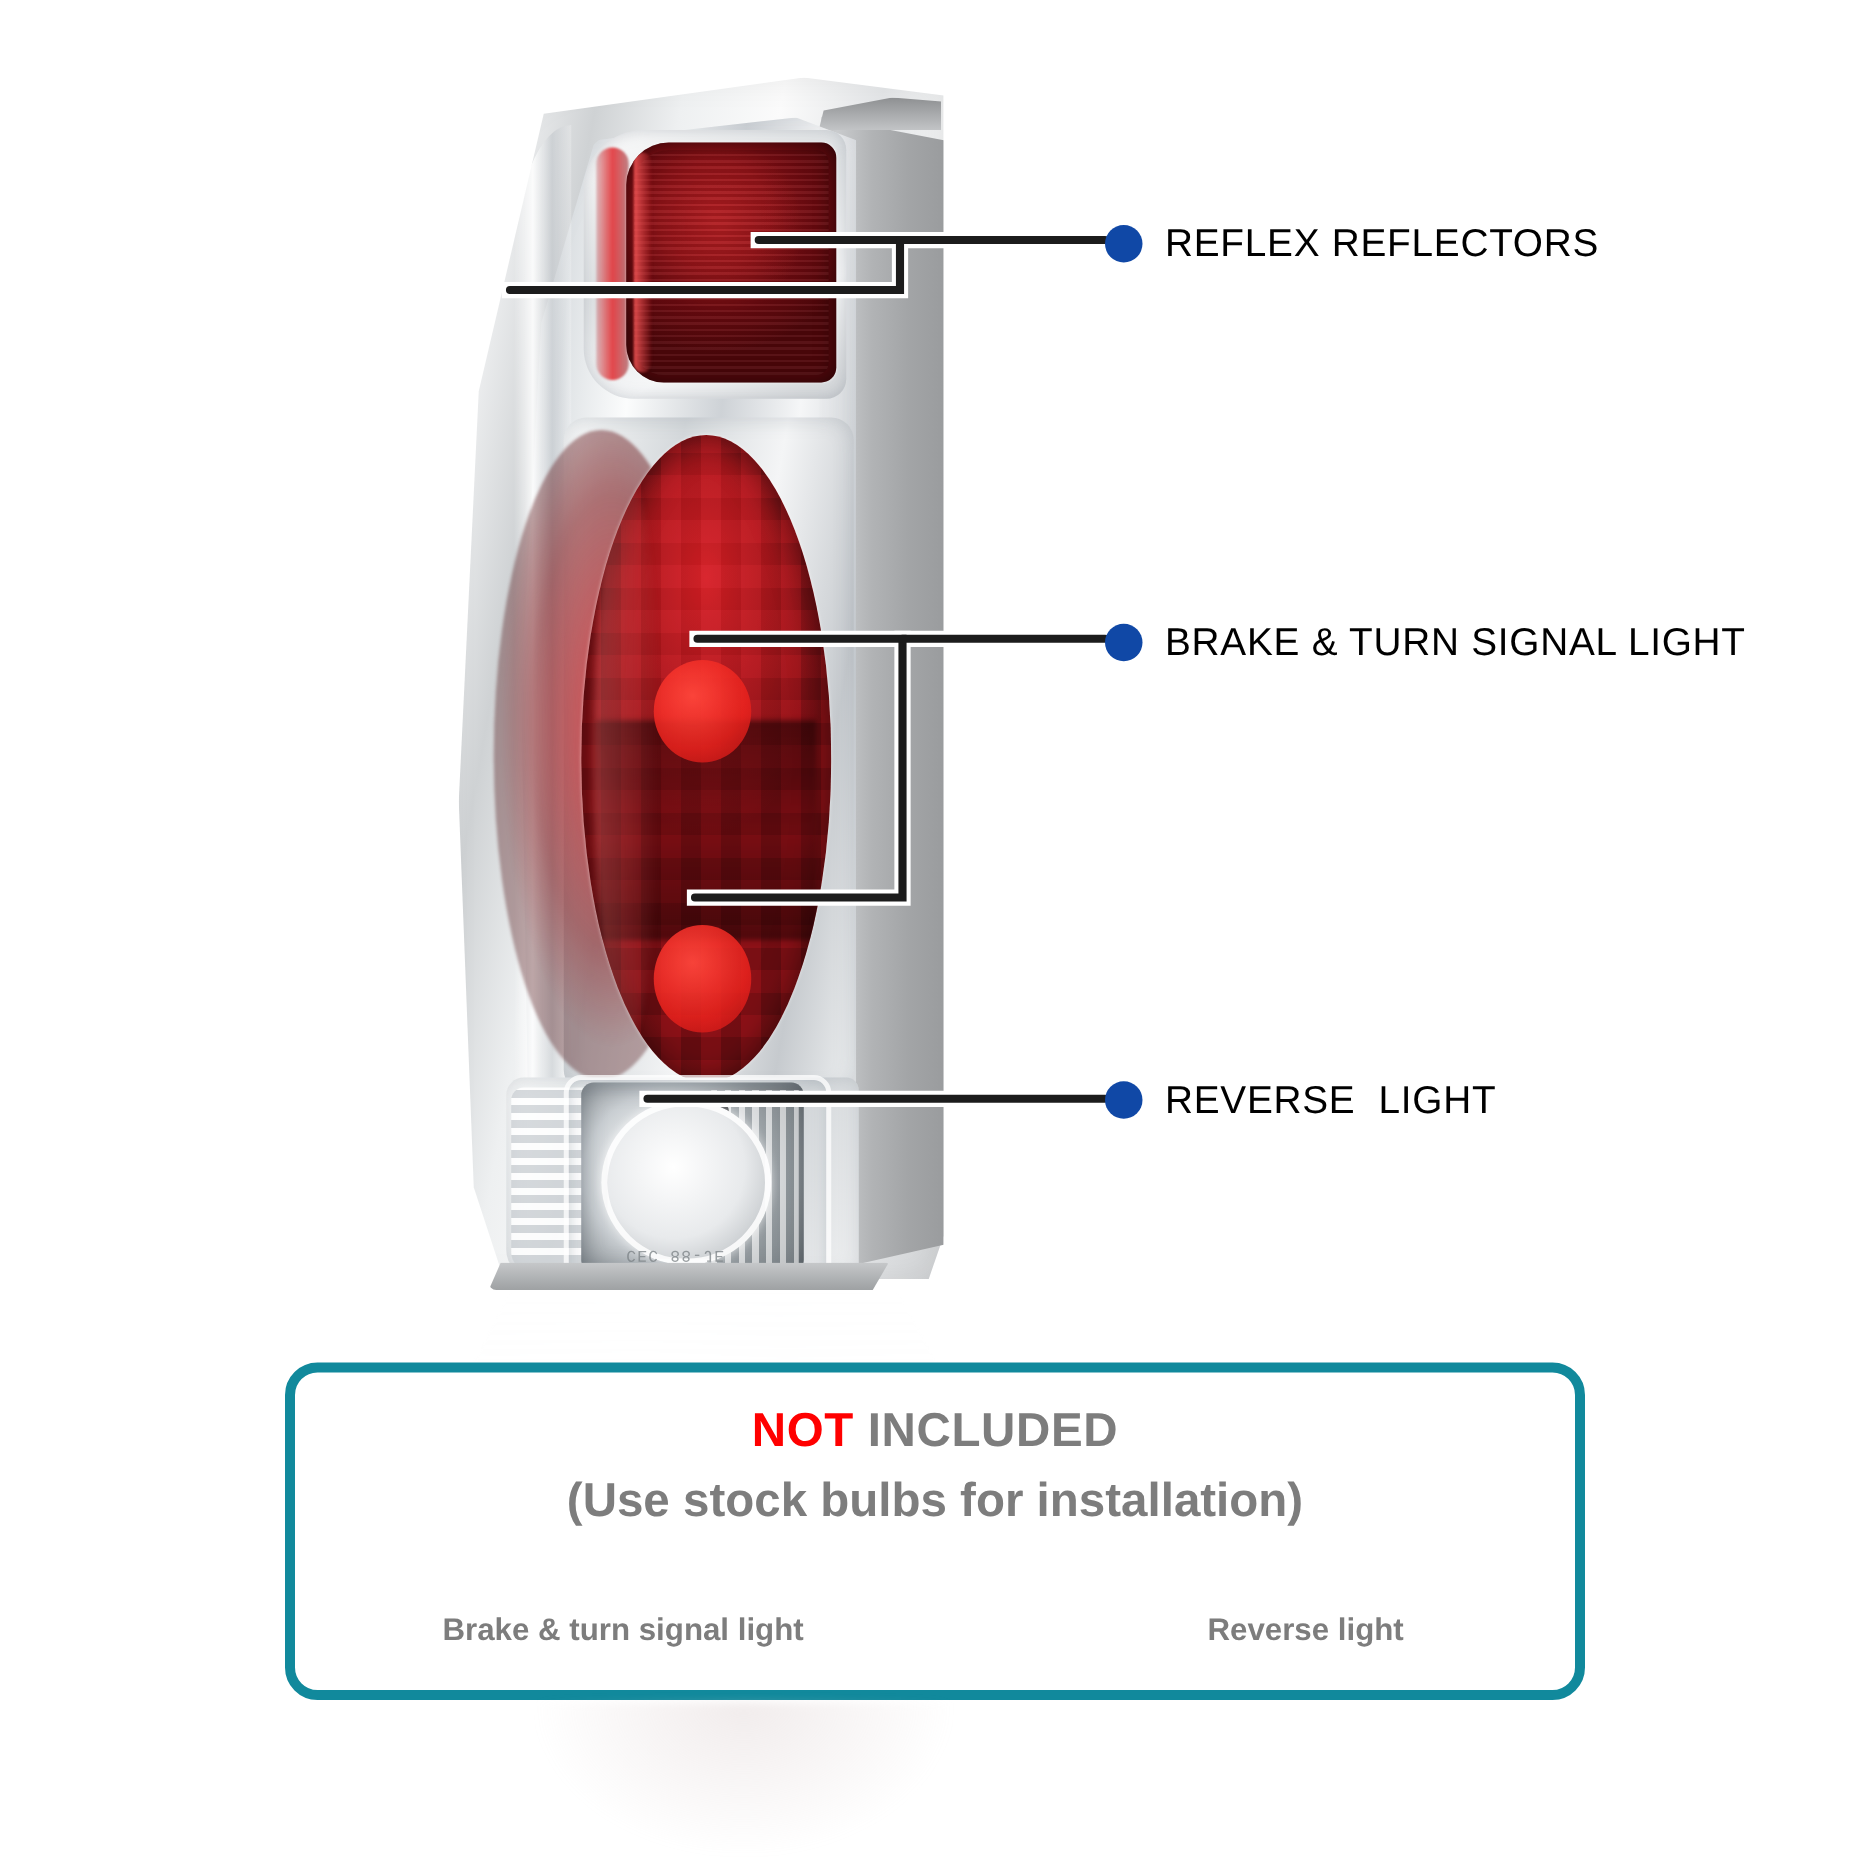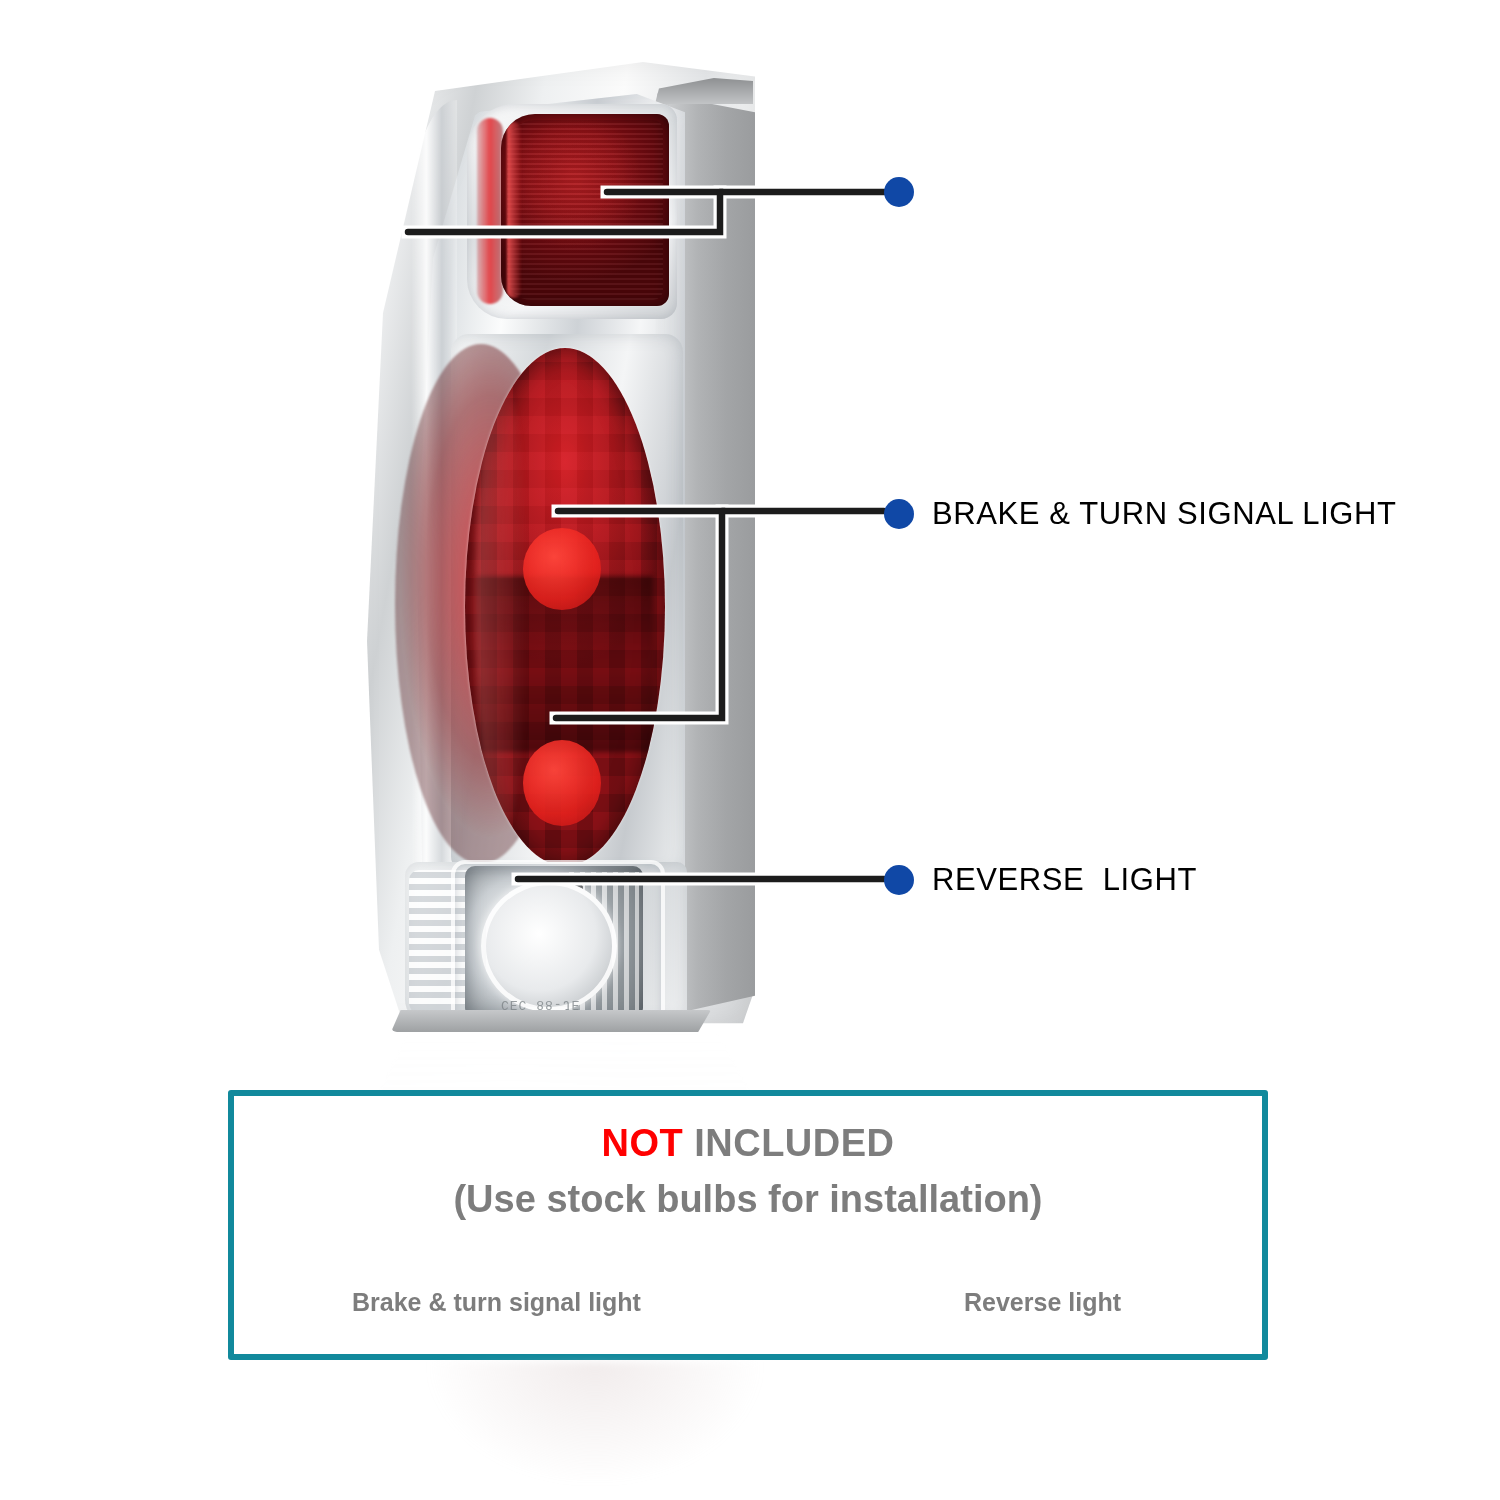--- a/index.html
+++ b/index.html
@@ -215,21 +215,21 @@
     font-size:31px;letter-spacing:.6px;color:#000;white-space:pre;
     font-family:"Liberation Sans",sans-serif;font-weight:400;
   }
   #cal-reflectors{left:884px;top:177px;}
   #cal-brake{left:884px;top:496px;}
   #cal-reverse{left:884px;top:862px;}
 
   
   #panel{
     position:absolute;left:228px;top:1090px;width:1040px;height:270px;
-    border:6px solid #eab308;border-radius:3px;background:#fff;box-sizing:border-box;
+    border:8px solid #eab308;border-radius:26px;background:#fff;box-sizing:border-box;
   }
   #panel .title{
     position:absolute;left:0;right:0;top:26px;text-align:center;
     font-size:38px;font-weight:bold;letter-spacing:.5px;
     font-family:"Liberation Sans",sans-serif;
   }
   #panel .title .red{color:#ff0000;}
   #panel .title .grey{color:#7d7d7d;}
   #panel .sub{
     position:absolute;left:0;right:0;top:82px;text-align:center;
@@ -313,20 +313,21 @@
       <path d="M 607 192 L 720 192 L 720 232 L 408 232"></path>
       <path d="M 720 192 L 884 192"></path>
       <path d="M 558 511 L 722 511 L 722 718 L 556 718"></path>
       <path d="M 722 511 L 884 511"></path>
       <path d="M 518 879 L 884 879"></path>
     </g>
   </svg>
 
   <div class="callout" id="cal-reflectors">
     <span class="dot" style="background: rgb(16, 72, 166);"></span>
+    <span class="txt">REFLEX REFLECTORS</span>
   </div>
 
   <div class="callout" id="cal-brake">
     <span class="dot" style="background: rgb(16, 72, 166);"></span>
     <span class="txt">BRAKE &amp; TURN SIGNAL LIGHT</span>
   </div>
 
   <div class="callout" id="cal-reverse">
     <span class="dot" style="background: rgb(16, 72, 166);"></span>
     <span class="txt">REVERSE  LIGHT</span>

